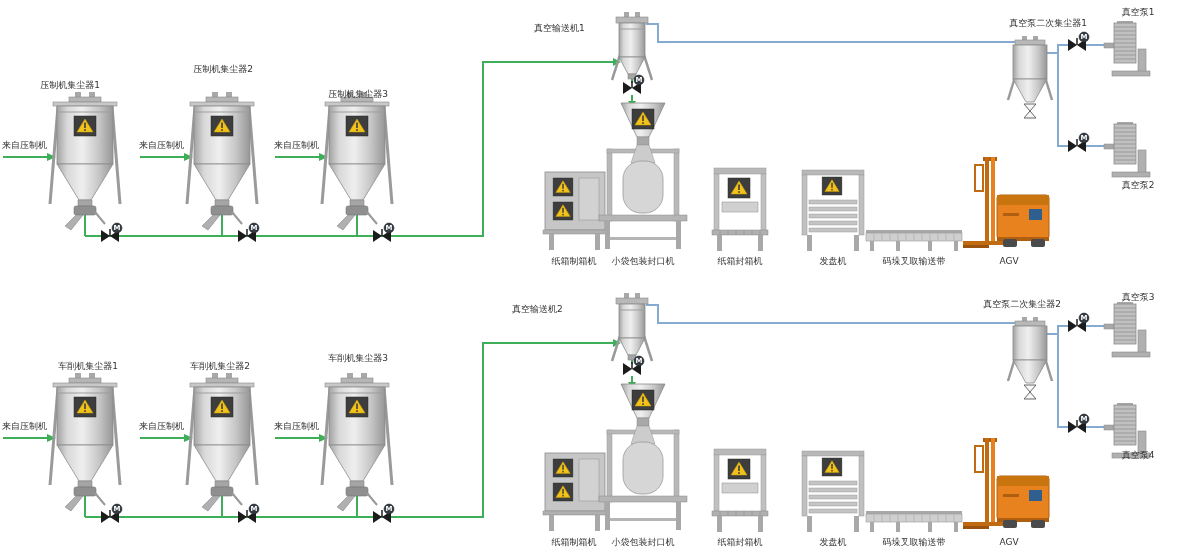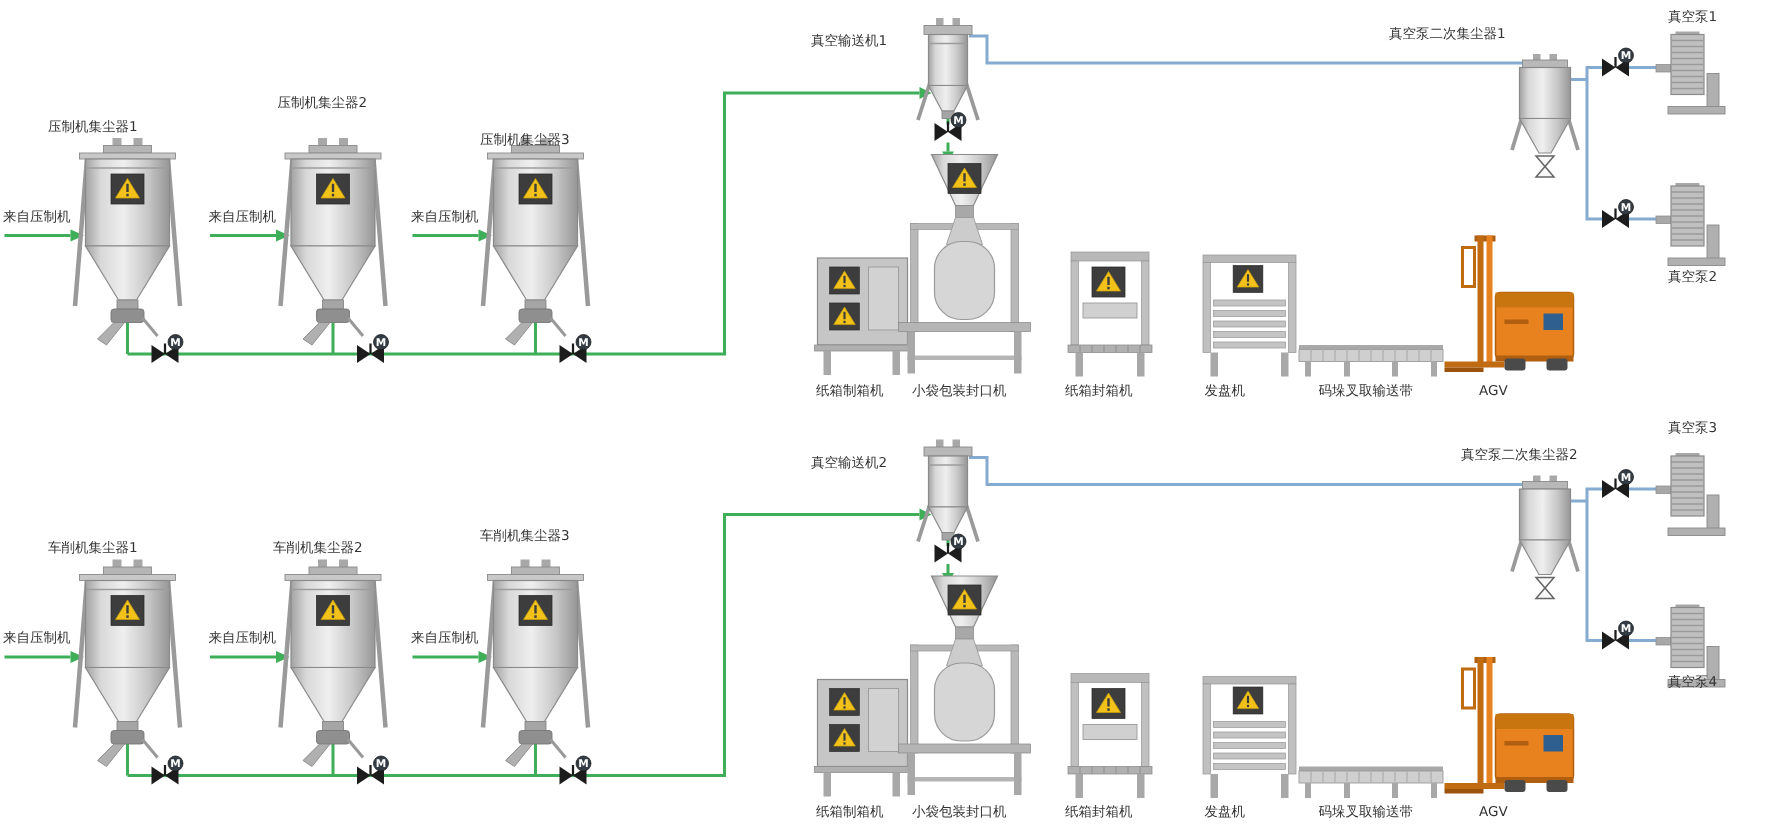--- a/index.html
+++ b/index.html
@@ -1,22 +1,22 @@
 <!DOCTYPE html>
 <html><head>
 <meta charset="utf-8">
 <style>
   *{margin:0;padding:0;box-sizing:border-box}
   html,body{background:#ffffff}
   body{font-family:"DejaVu Sans",sans-serif}
   .stage{position:relative;width:1194px;height:559px;background:#ffffff;overflow:hidden}
   .stage svg.canvas{position:absolute;left:0;top:0;display:block}
   .lbl{position:absolute;font-size:9px;color:#333;line-height:11px;white-space:nowrap}
-  .lbl.c{text-align:left}
-  .lbl.r{text-align:center}
+  .lbl.c{text-align:center}
+  .lbl.r{text-align:left}
   svg text{font-family:"DejaVu Sans",sans-serif}
 </style>
 </head>
 <body>
 
 <div class="stage">
 
 <svg class="canvas" width="1194" height="559" viewBox="0 0 1194 559">
   <defs>
     <linearGradient id="gmetal" x1="0" y1="0" x2="1" y2="0">
@@ -246,34 +246,34 @@
 <div class="lbl" style="left:2px;top:140px;width:52px">来自压制机</div>
 <div class="lbl" style="left:139px;top:140px;width:52px">来自压制机</div>
 <div class="lbl" style="left:274px;top:140px;width:52px">来自压制机</div>
 <div class="lbl r" style="left:534px;top:23px;width:64px">真空输送机1</div>
 <div class="lbl c" style="left:544px;top:256px;width:60px">纸箱制箱机</div>
 <div class="lbl c" style="left:608px;top:256px;width:70px">小袋包装封口机</div>
 <div class="lbl c" style="left:710px;top:256px;width:60px">纸箱封箱机</div>
 <div class="lbl c" style="left:803px;top:256px;width:60px">发盘机</div>
 <div class="lbl c" style="left:879px;top:256px;width:70px">码垛叉取输送带</div>
 <div class="lbl c" style="left:986px;top:256px;width:46px">AGV</div>
-<div class="lbl c" style="left:926px;top:18px;width:96px">真空泵二次集尘器1</div>
+<div class="lbl c" style="left:1000px;top:18px;width:96px">真空泵二次集尘器1</div>
 <div class="lbl c" style="left:1112px;top:7px;width:52px">真空泵1</div>
 <div class="lbl c" style="left:1112px;top:180px;width:52px">真空泵2</div>
 
-<div class="lbl c" style="left:32px;top:361px;width:76px">车削机集尘器1</div>
+<div class="lbl c" style="left:50px;top:361px;width:76px">车削机集尘器1</div>
 <div class="lbl c" style="left:182px;top:361px;width:76px">车削机集尘器2</div>
 <div class="lbl c" style="left:320px;top:353px;width:76px">车削机集尘器3</div>
 <div class="lbl" style="left:2px;top:421px;width:52px">来自压制机</div>
 <div class="lbl" style="left:139px;top:421px;width:52px">来自压制机</div>
 <div class="lbl" style="left:274px;top:421px;width:52px">来自压制机</div>
-<div class="lbl r" style="left:534px;top:304px;width:64px">真空输送机2</div>
+<div class="lbl r" style="left:512px;top:304px;width:64px">真空输送机2</div>
 <div class="lbl c" style="left:544px;top:537px;width:60px">纸箱制箱机</div>
 <div class="lbl c" style="left:608px;top:537px;width:70px">小袋包装封口机</div>
 <div class="lbl c" style="left:710px;top:537px;width:60px">纸箱封箱机</div>
 <div class="lbl c" style="left:803px;top:537px;width:60px">发盘机</div>
 <div class="lbl c" style="left:879px;top:537px;width:70px">码垛叉取输送带</div>
 <div class="lbl c" style="left:986px;top:537px;width:46px">AGV</div>
 <div class="lbl c" style="left:974px;top:299px;width:96px">真空泵二次集尘器2</div>
-<div class="lbl c" style="left:1112px;top:281px;width:52px">真空泵3</div>
+<div class="lbl c" style="left:1112px;top:292px;width:52px">真空泵3</div>
 <div class="lbl c" style="left:1112px;top:450px;width:52px">真空泵4</div>
 
 </div>
 
 </body></html>

